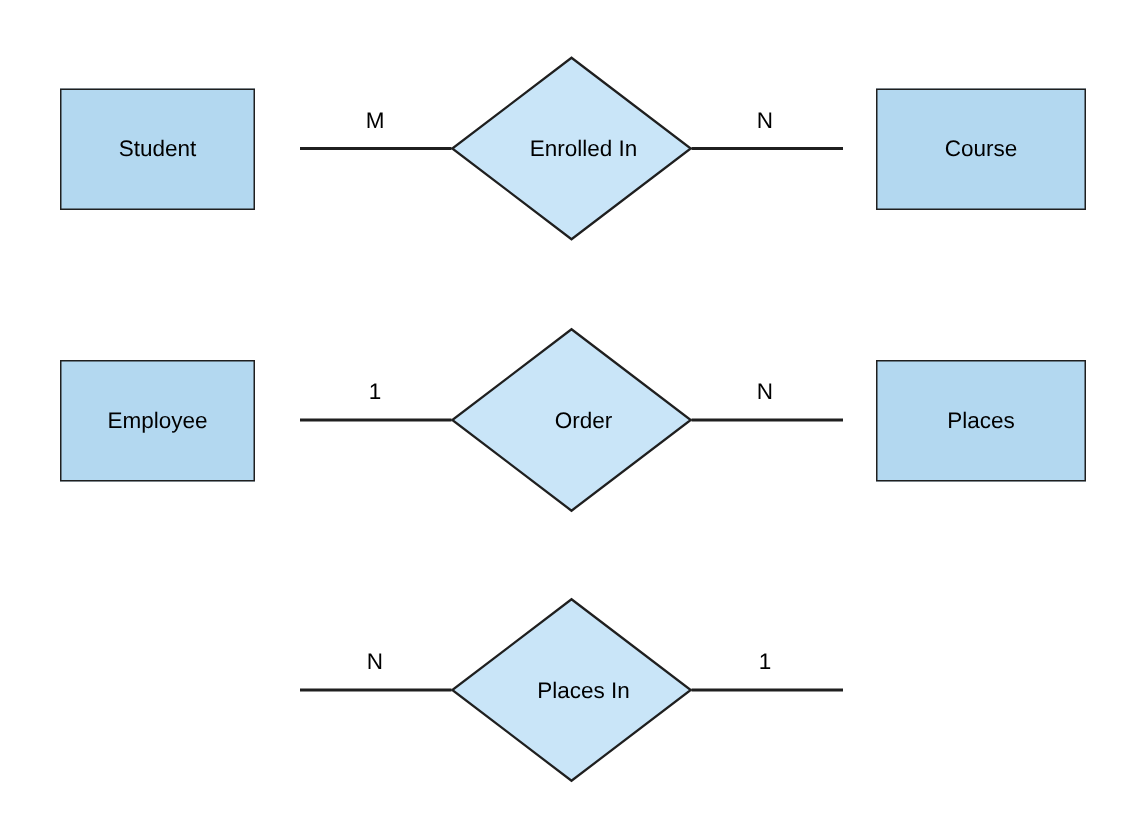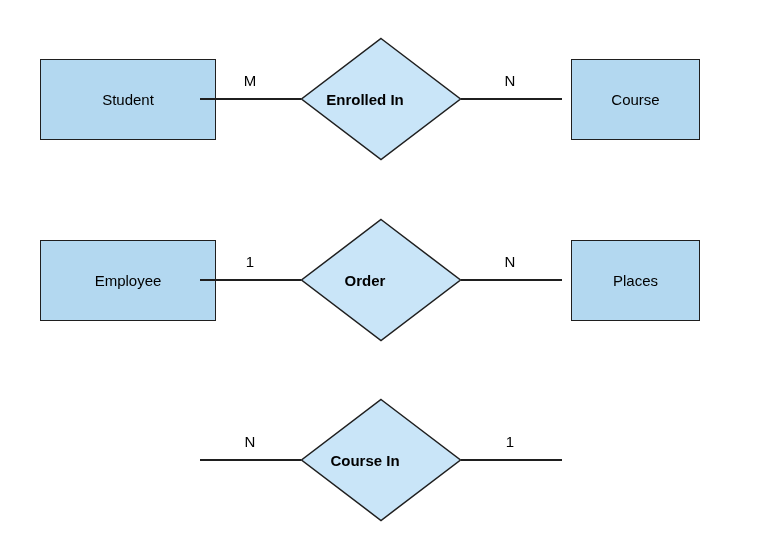--- a/index.html
+++ b/index.html
@@ -18,33 +18,33 @@
   .row {
     position: absolute;
     left: 0;
     width: 761px;
     height: 124px;
   }
   .entity {
     position: absolute;
     top: 21.5px;
     height: 81px;
-    width: 176px;
+    width: 130px;
     background: var(--entity-fill);
     border: 1.5px solid var(--border);
     box-sizing: border-box;
     display: flex;
     align-items: center;
     justify-content: center;
     font-size: 15px;
     color: var(--text);
     white-space: nowrap;
   }
   .entity.left  { left: 40px; }
-  .entity.right { left: 571px; width: 129px; }
+  .entity.right { left: 584px; width: 140px; }
   .connector {
     position: absolute;
     top: 61.25px;
     height: 1.5px;
     background: var(--border);
   }
   .connector.left-line  { left: 200px; width: 101px; }
   .connector.right-line { left: 461px; width: 101px; }
   .diamond-svg {
     position: absolute;
@@ -55,32 +55,31 @@
     display: block;
   }
   .diamond-shape {
     fill: var(--relation-fill);
     stroke: var(--border);
     stroke-width: 1.5;
     stroke-linejoin: miter;
   }
   .relation-label {
     position: absolute;
-    left: 284px;
+    left: 308px;
     top: 0;
     width: 162px;
     height: 124px;
     display: flex;
     align-items: center;
     justify-content: center;
     font-size: 15px;
     color: var(--text);
     white-space: nowrap;
     pointer-events: none;
-    font-weight: bold;
   }
   .card {
     position: absolute;
     top: 34px;
     height: 20px;
     width: 50px;
     line-height: 20px;
     text-align: center;
     font-size: 15px;
     color: var(--text);
@@ -121,18 +120,18 @@
     <div class="connector right-line"></div>
     <div class="entity right">Places</div>
   </div>
 
   <div class="row row-3">
     <div class="connector left-line"></div>
     <span class="card left-card">N</span>
     <svg class="diamond-svg" viewBox="0 0 162 124">
       <polygon class="diamond-shape" points="81,1.5 160.5,62 81,122.5 1.5,62"></polygon>
     </svg>
-    <div class="relation-label">Course In</div>
+    <div class="relation-label">Places In</div>
     <span class="card right-card">1</span>
     <div class="connector right-line"></div>
   </div>
 
 </div>
 
 </body></html>

